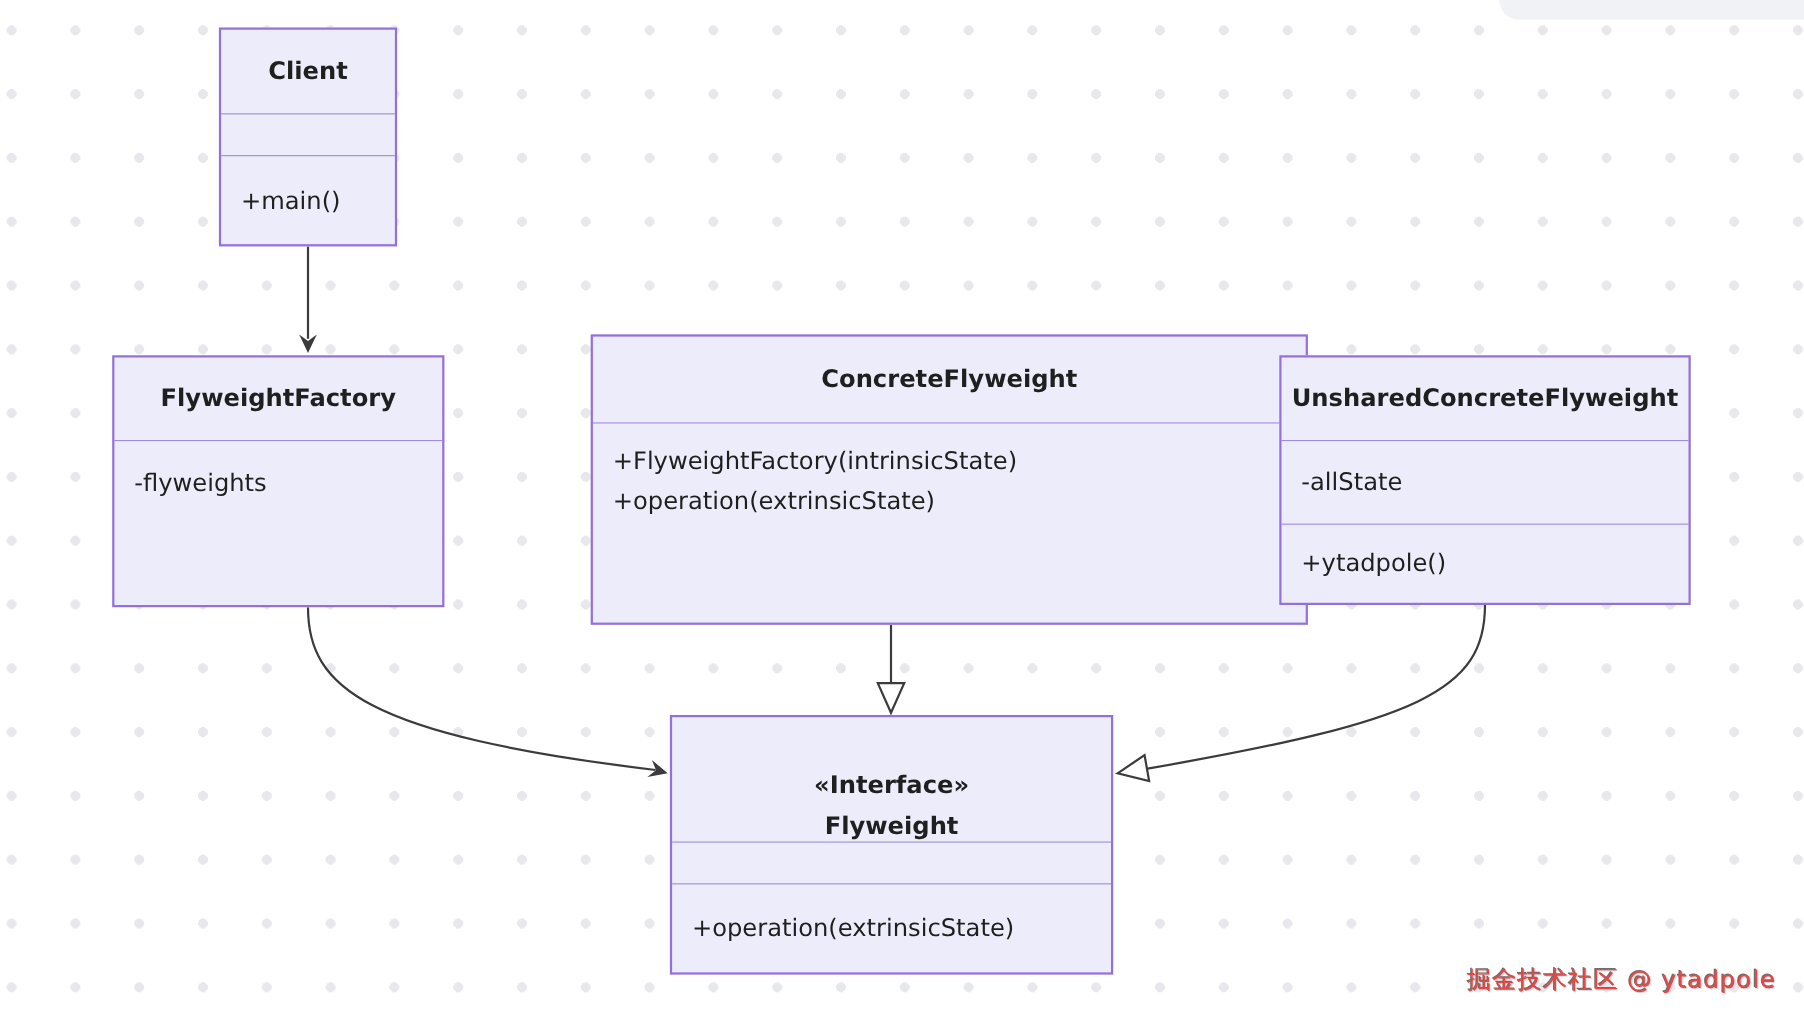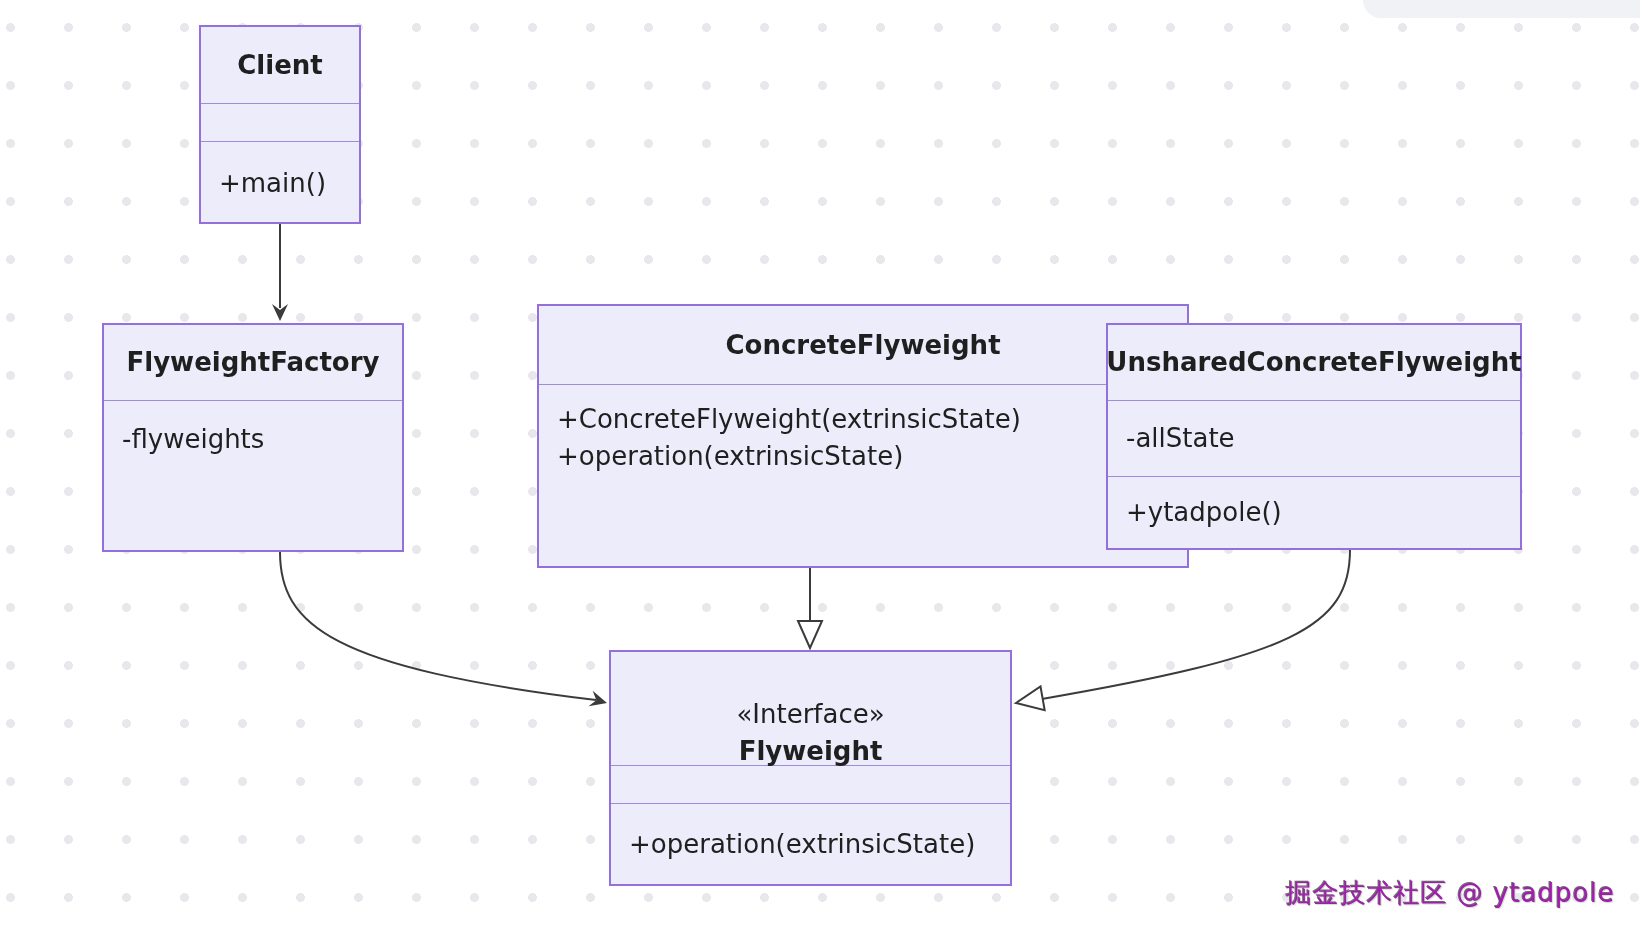--- a/index.html
+++ b/index.html
@@ -32,36 +32,36 @@
   svg.edges path.edge { fill: none; stroke: #3b3b3b; stroke-width: 2px; }
   svg.edges path.vee { fill: #3b3b3b; stroke: none; }
   svg.edges path.hollow { fill: #ffffff; stroke: #3b3b3b; stroke-width: 2px; stroke-linejoin: miter; }
 
   .uml-class {
     position: absolute;
     background: #ECECFB;
     border: 2px solid #9370DB;
     box-sizing: border-box;
     color: #1f1f1f;
-    font-size: 26px;
+    font-size: 22px;
   }
   .sec { box-sizing: border-box; display: flex; flex-direction: column; justify-content: center; }
   .sec + .sec { border-top: 1.4px solid #a08cd8; }
   .sec.title { align-items: center; text-align: center; font-weight: bold; }
-  .sec.title .stereotype { font-weight: normal; line-height: 37px; margin-top: 48px; }
+  .sec.title .stereotype { font-weight: bold; line-height: 37px; margin-top: 48px; }
   .sec.title .cls-name { font-weight: bold; line-height: 37px; }
   .sec.attrs, .sec.methods { padding-left: 18px; align-items: flex-start; }
   .member { line-height: 37px; white-space: nowrap; }
 
   .watermark {
     position: absolute;
     right: 25px; top: 876px;
-    font-size: 26px;
+    font-size: 22px;
     letter-spacing: 1px;
-    color: #a21caf;
+    color: #ef4444;
     text-shadow: -1px -1px 0 #6e6e6e, 1px 1px 1px #d8d8d8, 0 0 1px #9a9a9a;
     white-space: nowrap;
   }
 </style>
 </head>
 <body>
 
 <div class="canvas">
 
   <div class="dots"></div>
@@ -107,26 +107,26 @@
     <div class="sec attrs" style="height:77px">
       <div class="member">-flyweights</div>
     </div>
   </div>
 
   <div class="uml-class" style="left:537px;top:304px;width:652px;height:264px">
     <div class="sec title" style="height:78px">
       <div class="cls-name">ConcreteFlyweight</div>
     </div>
     <div class="sec methods" style="height:107px">
-      <div class="member">+ConcreteFlyweight(extrinsicState)</div>
+      <div class="member">+FlyweightFactory(intrinsicState)</div>
       <div class="member">+operation(extrinsicState)</div>
     </div>
   </div>
 
-  <div class="uml-class" style="left:1106px;top:323px;width:416px;height:227px">
+  <div class="uml-class" style="left:1163px;top:323px;width:374px;height:227px">
     <div class="sec title" style="height:75px">
       <div class="cls-name">UnsharedConcreteFlyweight</div>
     </div>
     <div class="sec attrs" style="height:76px">
       <div class="member">-allState</div>
     </div>
     <div class="sec methods" style="height:72px">
       <div class="member">+ytadpole()</div>
     </div>
   </div>

